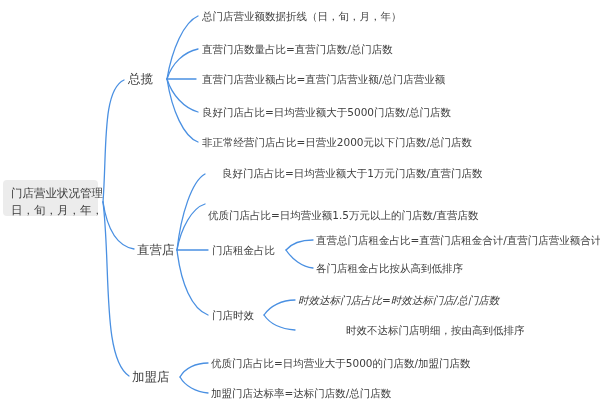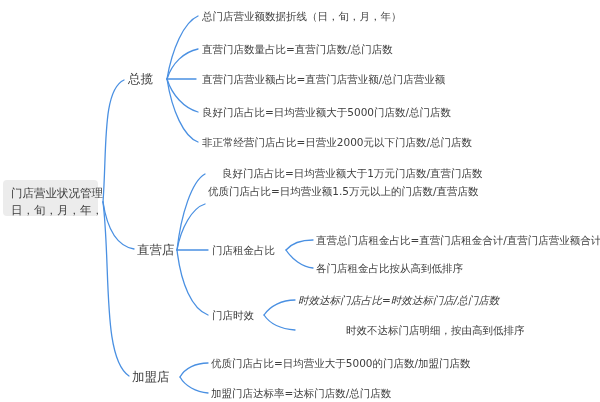--- a/index.html
+++ b/index.html
@@ -73,21 +73,21 @@
   <span class="node sub-label" style="left:212px; top:245px;">门店租金占比</span>
   <span class="node sub-label" style="left:212px; top:310px;">门店时效</span>
 
   <span class="node leaf" style="left:202px; top:11px;">总门店营业额数据折线（日，旬，月，年）</span>
   <span class="node leaf" style="left:202px; top:44px;">直营门店数量占比=直营门店数/总门店数</span>
   <span class="node leaf" style="left:202px; top:74px;">直营门店营业额占比=直营门店营业额/总门店营业额</span>
   <span class="node leaf" style="left:202px; top:107px;">良好门店占比=日均营业额大于5000门店数/总门店数</span>
   <span class="node leaf" style="left:202px; top:137px;">非正常经营门店占比=日营业2000元以下门店数/总门店数</span>
 
   <span class="node leaf" style="left:208px; top:168px;margin-left:14px;">良好门店占比=日均营业额大于1万元门店数/直营门店数</span>
-  <span class="node leaf" style="left:208px; top:186px;">优质门店占比=日均营业额1.5万元以上的门店数/直营店数</span>
+  <span class="node leaf" style="left:208px; top:210px;">优质门店占比=日均营业额1.5万元以上的门店数/直营店数</span>
 
   <span class="node leaf" style="left:316px; top:235px;">直营总门店租金占比=直营门店租金合计/直营门店营业额合计</span>
   <span class="node leaf" style="left:316px; top:263px;">各门店租金占比按从高到低排序</span>
 
   <span class="node leaf" style="left:298px; top:295px;font-style:italic;">时效达标门店占比=时效达标门店/总门店数</span>
   <span class="node leaf" style="left:298px; top:325px;padding-left:48px;">时效不达标门店明细，按由高到低排序</span>
 
   <span class="node leaf" style="left:211px; top:358px;">优质门店占比=日均营业大于5000的门店数/加盟门店数</span>
   <span class="node leaf" style="left:211px; top:388px;">加盟门店达标率=达标门店数/总门店数</span>
 

